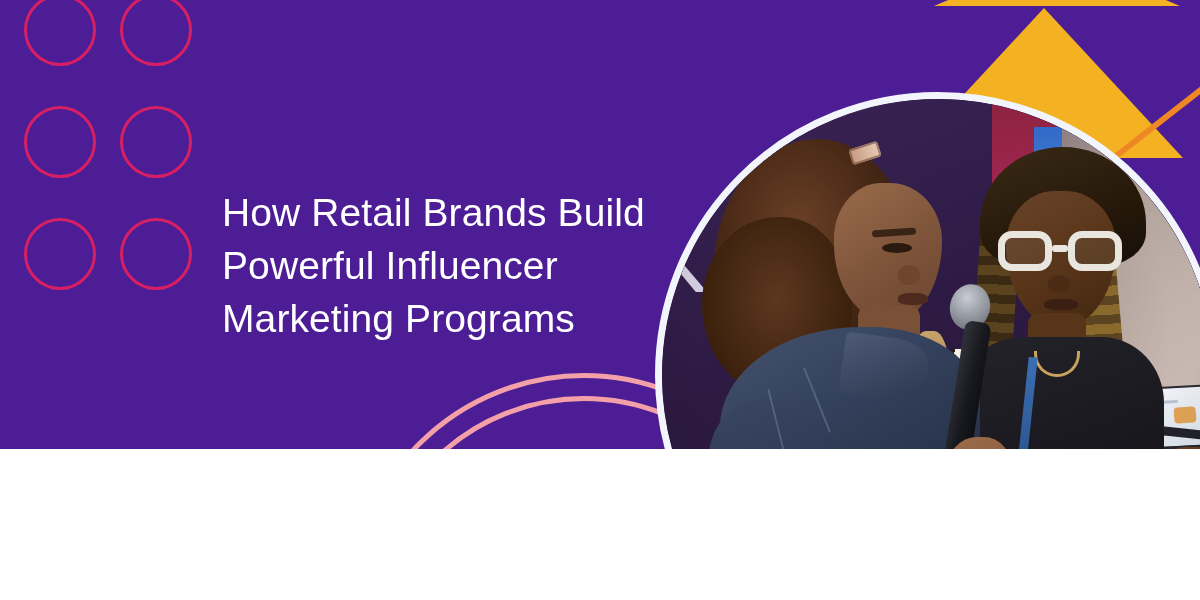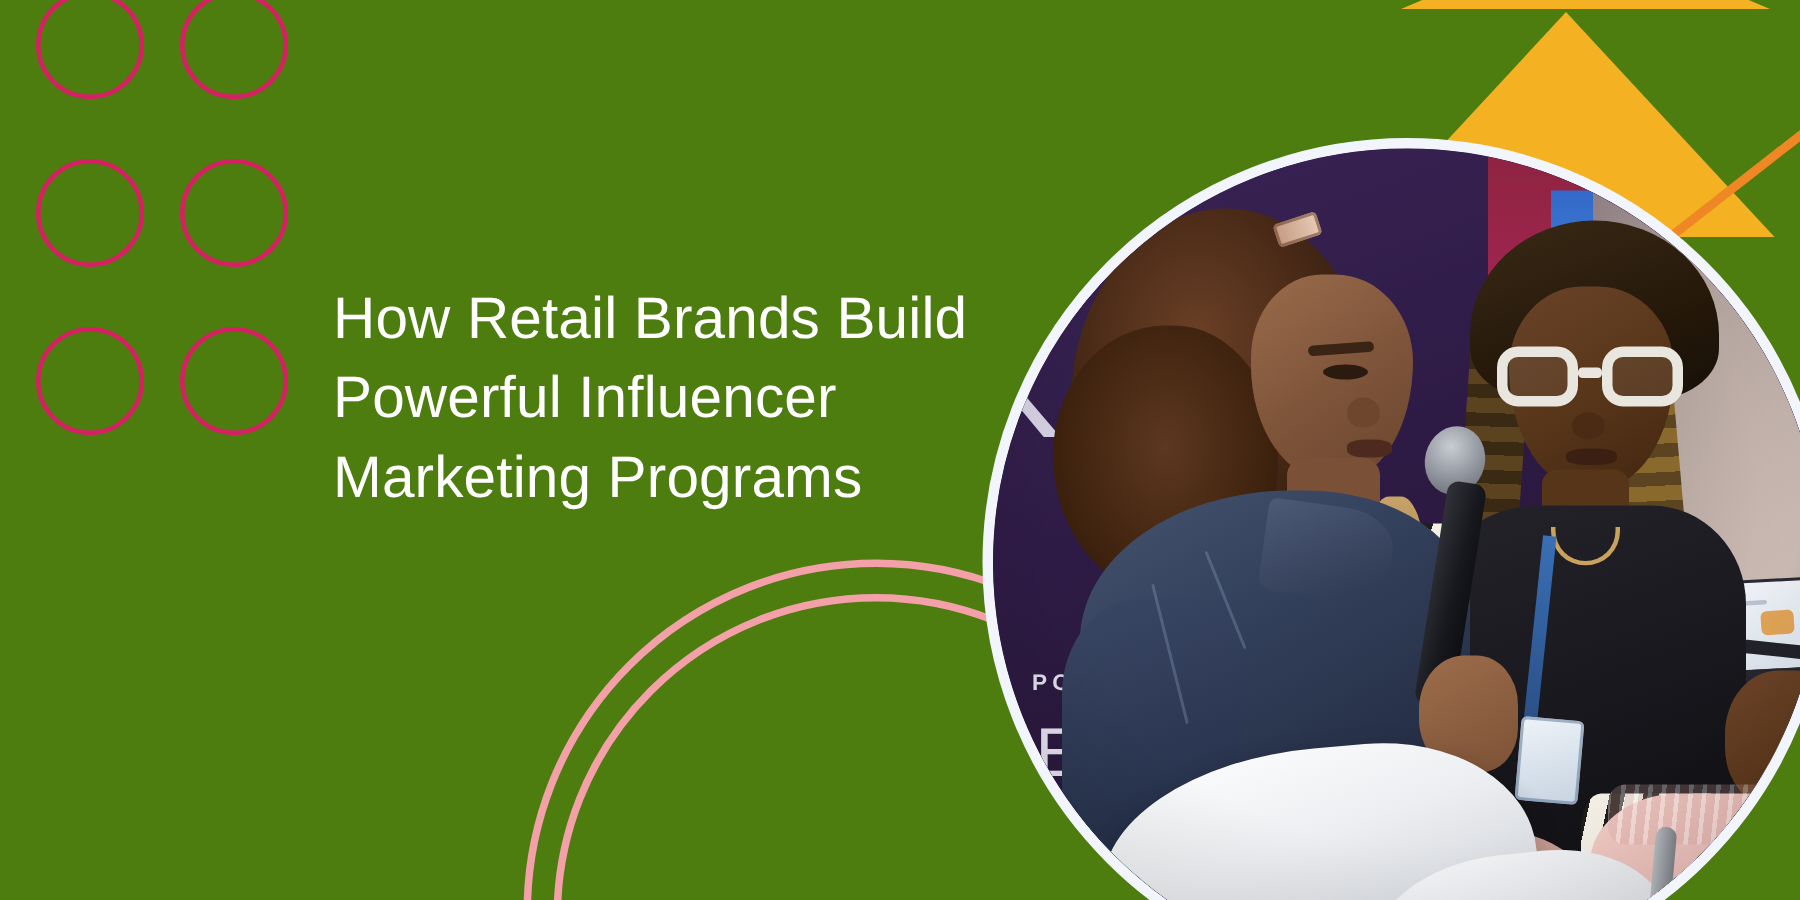--- a/index.html
+++ b/index.html
@@ -4,22 +4,22 @@
 <title>Retail Influencer Marketing Banner</title>
 <style>
   * { margin:0; padding:0; box-sizing:border-box; }
   html, body {
     width:1200px; height:600px;
     overflow:hidden;
     font-family:"Liberation Sans", sans-serif;
   }
   .banner {
     position:relative;
-    width:1200px; height:600px;
-    background:#4d7c0f;
+    width:1200px; height:449px;
+    background:#4c1d95;
     overflow:hidden;
   }
 
   
   .circle-grid { position:absolute; left:0; top:0; width:220px; height:300px; }
   .deco-circle {
     position:absolute;
     border-radius:50%;
     border:3px solid #d81f64;
     background:transparent;

